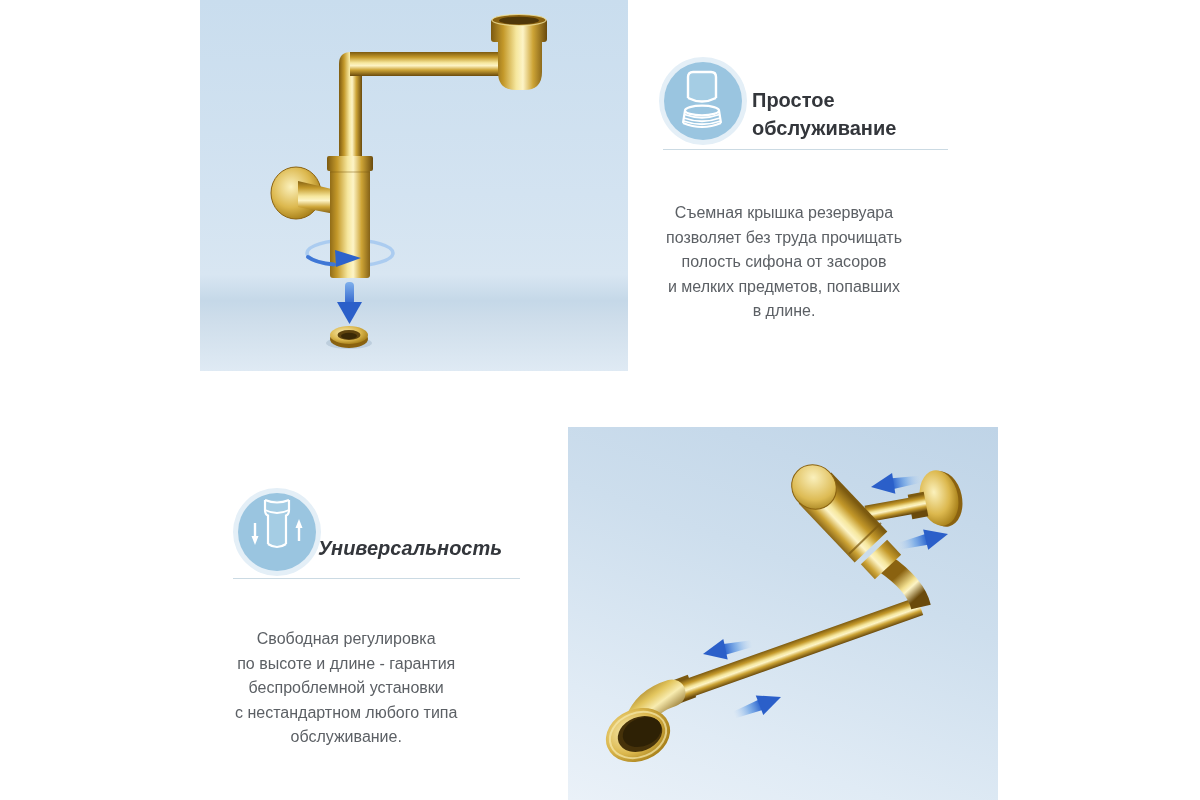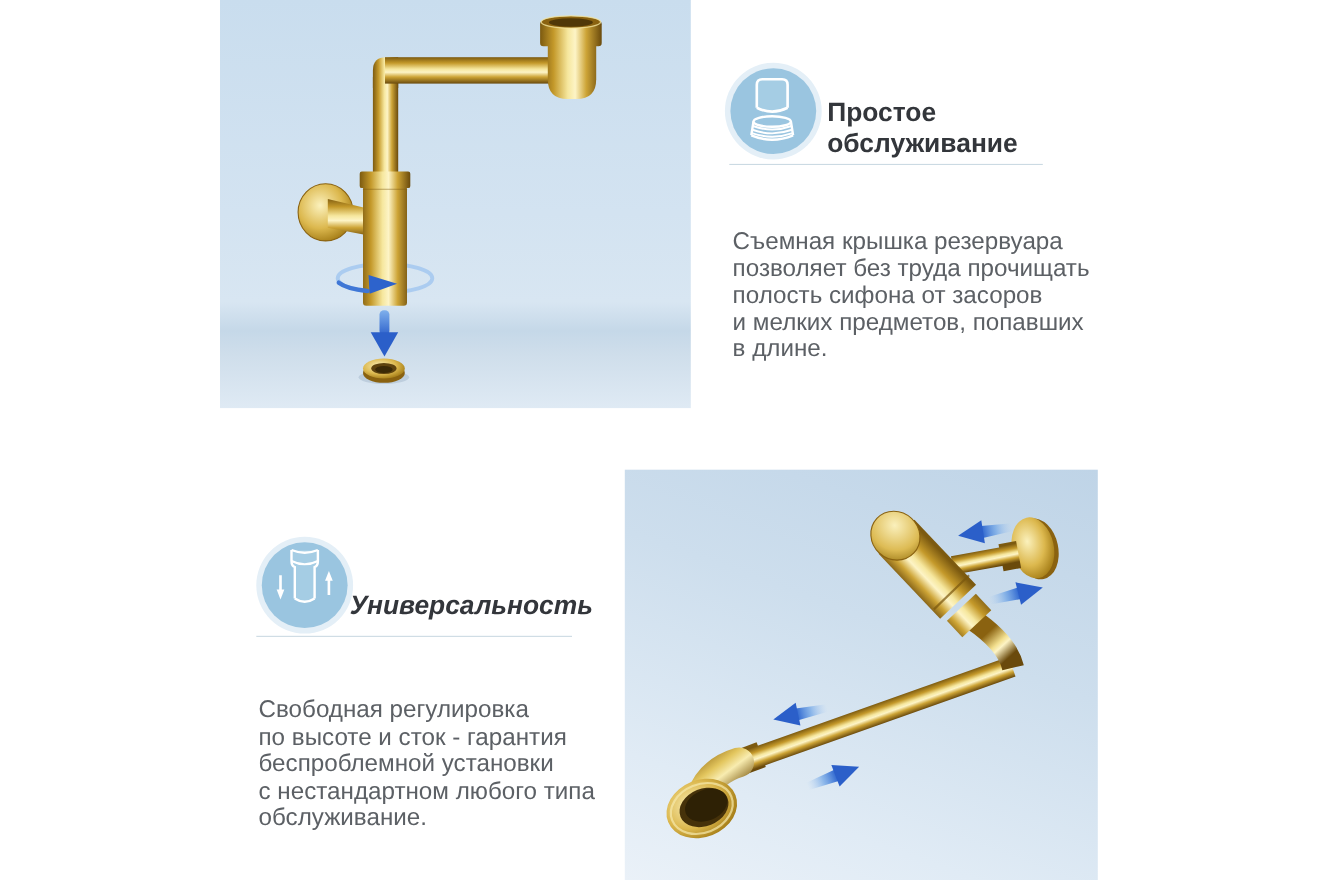--- a/index.html
+++ b/index.html
@@ -9,28 +9,28 @@
   .photo svg{display:block;width:100%;height:100%;}
   .photo1{left:200px;top:0;width:428px;height:371px;
           background:linear-gradient(180deg,#c9ddee 0%,#d3e3f1 52%,#d8e6f2 74%,#c5d8e8 81%,#cfdeeb 87%,#dfeaf4 100%);}
   .photo2{left:568px;top:427px;width:430px;height:373px;
           background:linear-gradient(200deg,#bfd4e7 0%,#cddeed 40%,#e0ebf5 78%,#eaf1f8 100%);}
   .icon-badge{position:absolute;width:78px;height:78px;border-radius:50%;
           background:#9ac5e0;box-shadow:0 0 0 5px #e4eff7;}
   .icon-badge svg{position:absolute;left:0;top:0;width:78px;height:78px;}
   .badge1{left:664px;top:62px;}
   .badge2{left:238px;top:493px;}
-  .title{position:absolute;font-size:24px;font-weight:700;line-height:28px;color:#33363b;}
+  .title{position:absolute;font-size:20px;font-weight:700;line-height:28px;color:#33363b;}
   .title span{display:block;}
   .title1{left:752px;top:69px;}
   .title2{left:318px;top:517px;font-style:italic;}
   .divider{position:absolute;height:1px;background:#cbdae3;}
   .div1{left:663px;top:149px;width:285px;}
   .div2{left:233px;top:578px;width:287px;}
-  .desc{position:absolute;font-size:22px;line-height:24.5px;color:#5c6065;}
+  .desc{position:absolute;font-size:16px;line-height:24.5px;color:#5c6065;text-align:center;}
   .desc span{display:block;}
   .desc1{left:666px;top:185px;}
   .desc2{left:235px;top:611px;}
 </style>
 </head>
 <body>
 
 <div class="canvas">
 
   <div class="photo photo1">
@@ -177,21 +177,21 @@
         <polygon points="57.5,35 64.5,35 61,26" fill="#ffffff"></polygon>
       </g>
     </svg>
   </div>
   <h2 class="title title2">
     <span>Универсальность</span>
   </h2>
   <div class="divider div2"></div>
   <p class="desc desc2">
     <span>Свободная регулировка</span>
-    <span>по высоте и сток - гарантия</span>
+    <span>по высоте и длине - гарантия</span>
     <span>беспроблемной установки</span>
     <span>с нестандартном любого типа</span>
     <span>обслуживание.</span>
   </p>
 
   <div class="photo photo2">
     <svg viewBox="0 0 430 373">
       <defs>
         <linearGradient id="p2p" x1="224.8" y1="214" x2="231.2" y2="232" gradientUnits="userSpaceOnUse">
           <stop offset="0" stop-color="#7c5a10"></stop>

